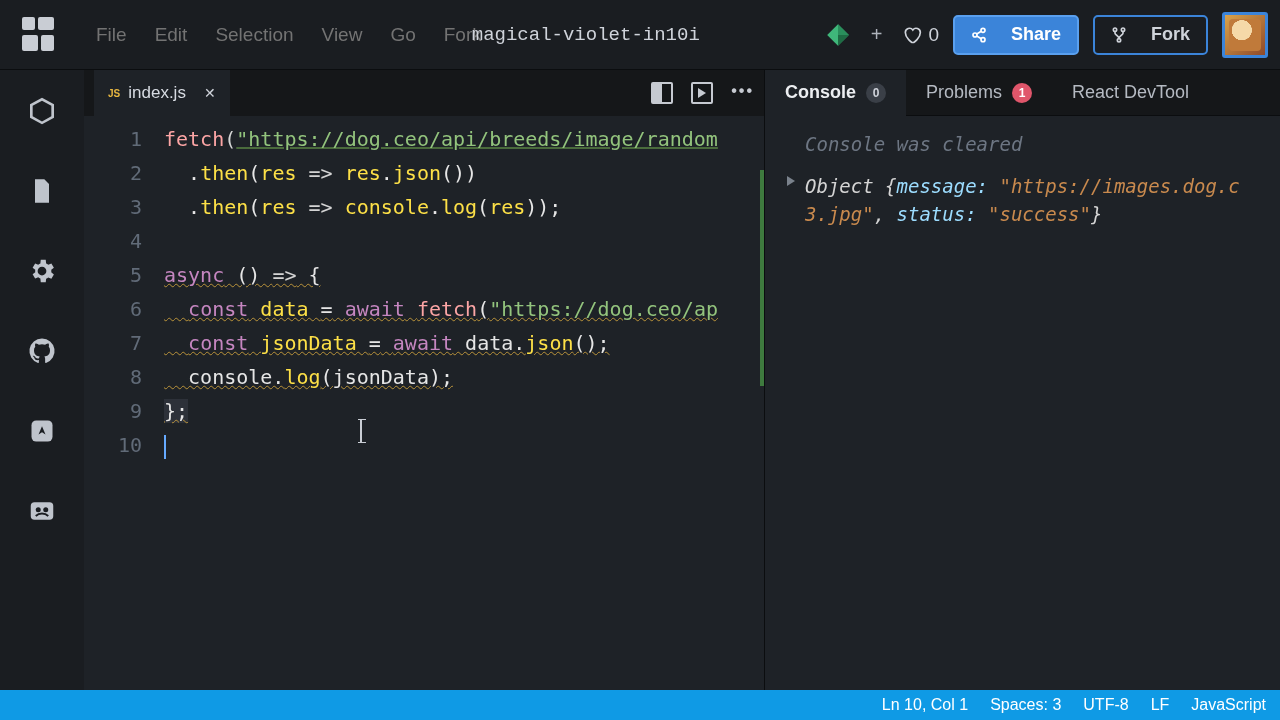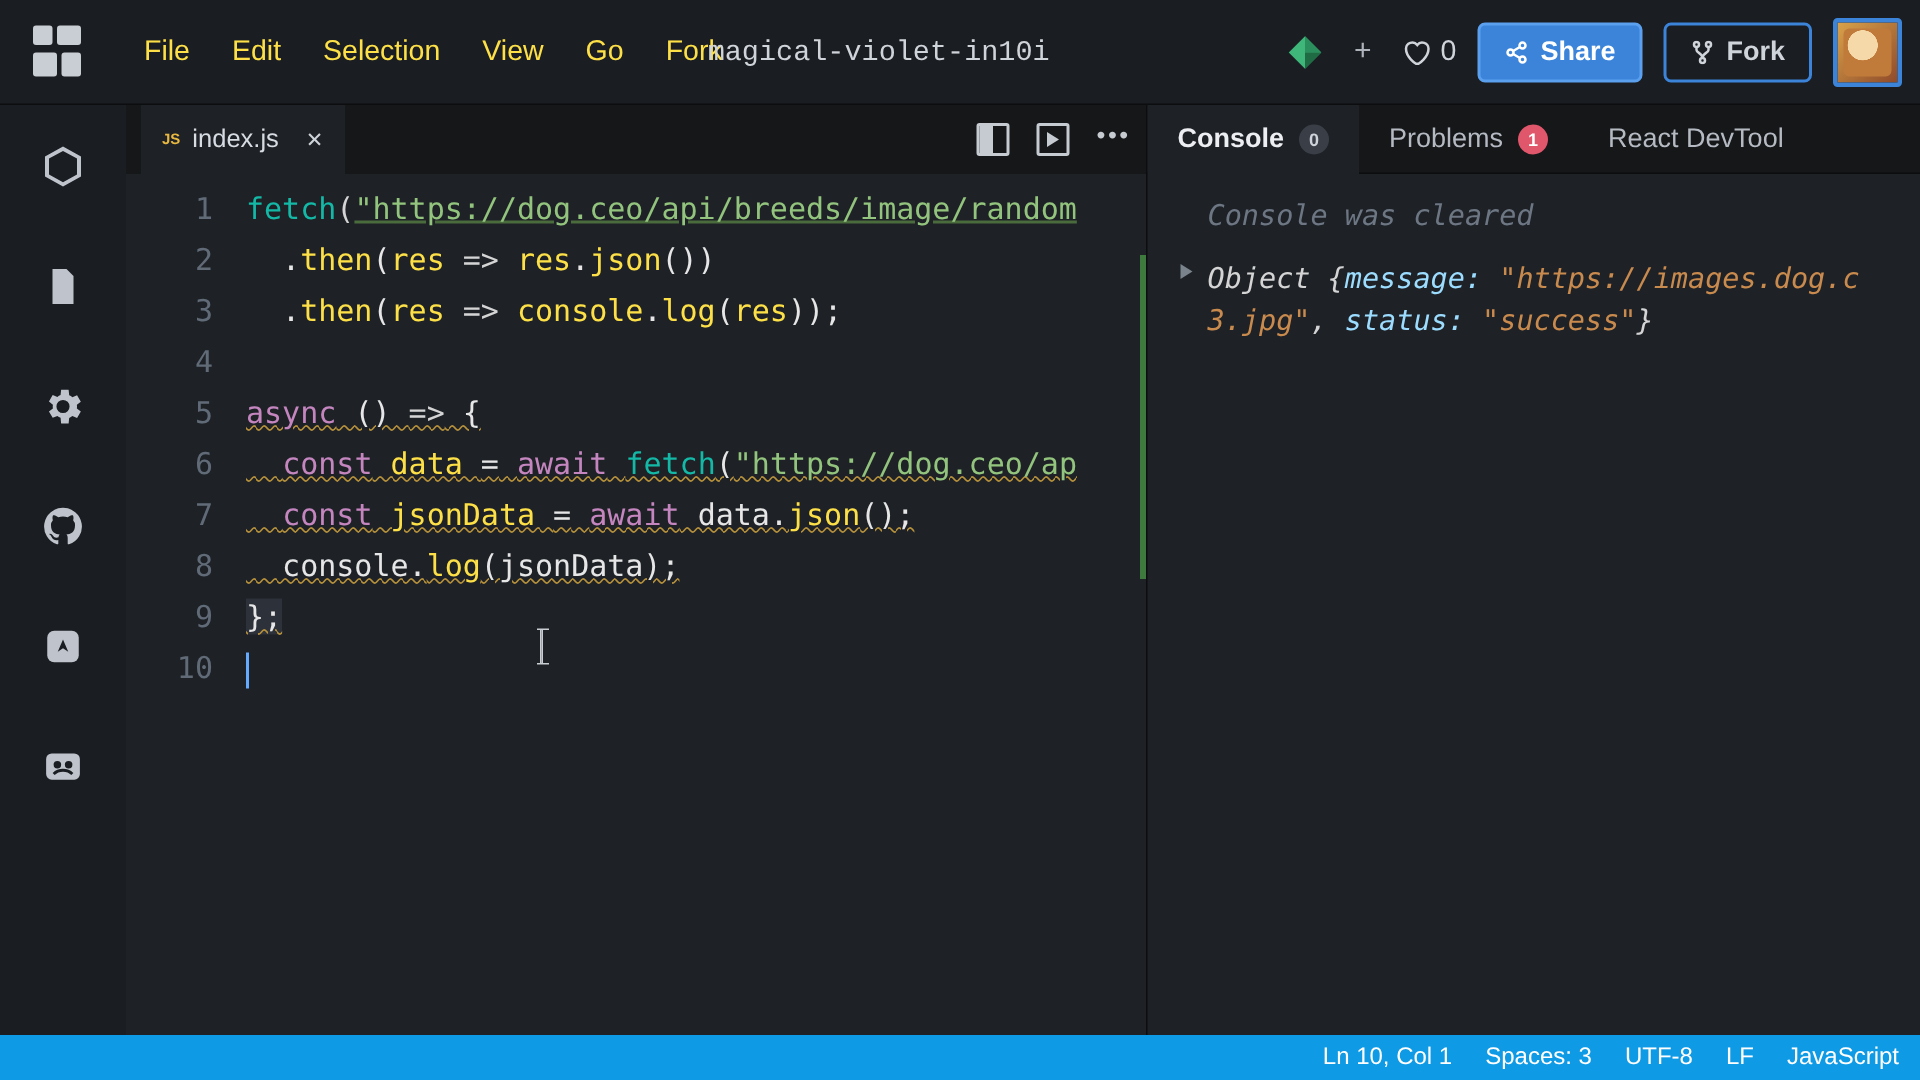--- a/index.html
+++ b/index.html
@@ -18,30 +18,30 @@
   padding: 0 12px;
   background: #1a1d21;
   border-bottom: 1px solid #0b0d0f;
 }
 .logo { width: 36px; height: 36px; margin: 0 20px 0 10px; display: flex; flex-wrap: wrap; gap: 3px; }
 .logo div { background: #c9cdd4; border-radius: 2px; }
 .logo .a { width: 13px; height: 13px; }
 .logo .b { width: 16px; height: 13px; }
 .logo .c { width: 16px; height: 16px; }
 .logo .d { width: 13px; height: 16px; }
-.menu { display: flex; gap: 28px; font-size: 19px; color: #fde047; margin-left: 18px; }
+.menu { display: flex; gap: 28px; font-size: 19px; color: #737373; margin-left: 18px; }
 .menu span { cursor: pointer; }
 .sandbox-title { font-size: 19px; color: #cfd3da; margin-left: -10px; font-family: Liberation Mono, monospace; }
 .topbar-right { margin-left: auto; display: flex; align-items: center; gap: 14px; }
 .diamond { width: 26px; height: 26px; position: relative; }
 .plus { color: #aeb3bb; font-size: 20px; padding: 0 6px; }
 .likes { color: #cfd3da; font-size: 19px; display: flex; align-items: center; gap: 6px; }
 .btn {
   height: 40px; padding: 0 16px; border-radius: 5px;
-  display: flex; align-items: center; gap: 8px;
+  display: flex; align-items: center; gap: 24px;
   font-size: 18px; font-weight: 600; cursor: pointer;
   border: 2px solid transparent;
 }
 .btn-share { background: #3b84d9; color: #fff; border-color: #5aa0ef; }
 .btn-fork { background: transparent; color: #cfd3da; border-color: #3b84d9; }
 .avatar { width: 46px; height: 46px; border: 3px solid #3b84d9; border-radius: 3px; background: linear-gradient(135deg,#d9a24a,#8f4a2a); display:flex; align-items:center; justify-content:center; }
 .avatar-inner { width: 32px; height: 32px; background: radial-gradient(circle at 40% 35%, #f5d9a8 35%, #c07a3a 36%); border-radius: 4px; }
 
 .workspace { display: flex; height: 620px; }
 .sidebar { width: 84px; background: #1a1d21; display: flex; flex-direction: column; align-items: center; padding-top: 24px; gap: 46px; }
@@ -56,21 +56,21 @@
 .tabs-right .ib { width:22px; height:22px; border: 2px solid #c6cad1; border-radius: 2px; display:flex; }
 .tabs-right .ib .half { width:50%; background:#c6cad1; }
 .tabs-right .ib .tri { width:0; height:0; border-left:8px solid #c6cad1; border-top:5px solid transparent; border-bottom:5px solid transparent; margin:auto; }
 .dots { letter-spacing: 2px; font-weight: 900; }
 
 .code-area { display: flex; font-family: Menlo, Consolas, monospace; font-size: 20px; line-height: 34px; padding-top: 6px; position: relative; }
 .gutter { width: 80px; text-align: right; color: #616b78; padding-right: 22px; }
 .gutter div { height: 34px; }
 .code { position: relative; }
 .code .line { height: 34px; white-space: pre; position: relative; }
-.tok-call { color: #14b8a6; }
+.tok-call { color: #fca5a5; }
 .tok-paren { color: #d4d4d4; }
 .tok-str { color: #93c47d; text-decoration: underline; text-decoration-color: #4a6b3c; }
 .tok-key { color: #c586c0; }
 .tok-var { color: #fde047; }
 .tok-prop { color: #fde047; }
 .tok-arrow { color: #d4d4d4; }
 .wavy { text-decoration: wavy underline #b8923a; text-decoration-thickness: 1px; }
 .cursor-caret { display:inline-block; width:2px; height:24px; background:#66aaff; vertical-align:middle; }
 .text-cursor { position:absolute; left:196px; top:298px; width:2px; height:22px; border-left:1px solid #c9cdd4; border-right:1px solid #c9cdd4; }
 .text-cursor:before, .text-cursor:after { content:""; position:absolute; width:8px; height:1px; background:#c9cdd4; left:-3px; }

